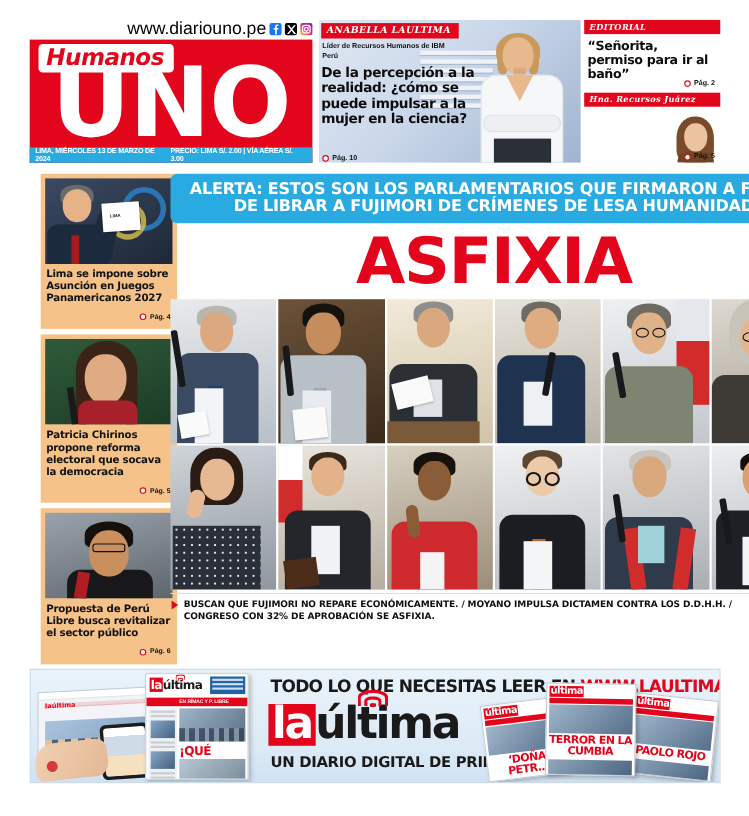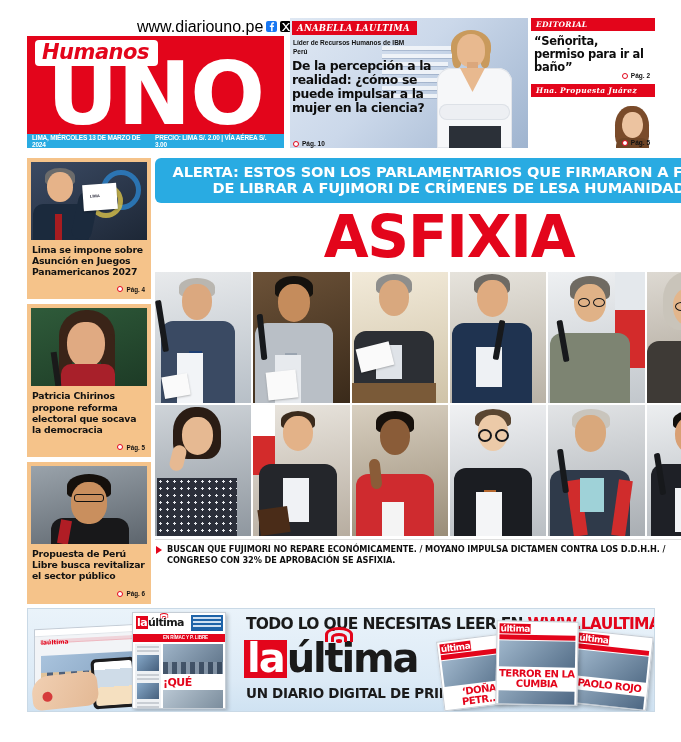--- a/index.html
+++ b/index.html
@@ -12,21 +12,21 @@
   }
   .page { position:relative; width:681px; height:742px; background:#fff; }
 
   
   .topstrip { position:absolute; left:0; top:0; width:681px; height:152px; }
 
   
   .masthead { position:absolute; left:27px; top:18px; width:257px; height:130px; }
   .mh-url-row {
     position:absolute; left:110px; top:0px; width:147px; height:17px;
-    display:flex; align-items:center; justify-content:space-between; gap:3px;
+    display:flex; align-items:center; justify-content:flex-end; gap:3px;
   }
   .soc { width:11px; height:11px; border-radius:2px; display:inline-block;
          position:relative; flex:none; }
   .soc svg { position:absolute; left:0; top:0; }
   .soc-fb { background:#1877F2; }
   .soc-x  { background:#000; }
   .soc-ig { background:linear-gradient(45deg,#f9ce34,#ee2a7b 48%,#6228d7); }
 
   .mh-box { position:absolute; left:0; top:18px; width:257px; height:112px;
             background:#E3051B; }
@@ -129,21 +129,21 @@
     position:absolute; right:2px; bottom:0px; width:42px; height:44px; overflow:hidden;
   }
   .n-hair { position:absolute; left:4px; top:2px; width:34px; height:42px;
      background:#7a4b2a; border-radius:46% 46% 28% 28%; }
   .n-face { position:absolute; left:11px; top:8px; width:21px; height:26px;
      background:#ecc3a0; border-radius:46% 46% 50% 50%; }
   .n-body { position:absolute; left:5px; bottom:0; width:33px; height:10px;
      background:#6f4526; border-radius:8px 8px 0 0; }
 
   
-  .side { position:absolute; left:27px; top:158px; width:124px; }
+  .side { position:absolute; left:37px; top:158px; width:124px; }
   .sbox { background:#F5C38A; margin-bottom:5px; padding:4px 4px 3px 4px; position:relative; }
   .sbox-photo { width:116px; height:78px; overflow:hidden; position:relative; }
   .sbox-txt {
     font-size:9.3px; font-weight:bold; color:#121212; line-height:1.2;
     padding:4px 1px 0 1px; letter-spacing:-.2px;
     font-family:"DejaVu Sans", sans-serif;
   }
   .sbox-pag { text-align:right; padding:1px 2px 0 0; }
   .sbox-pag .pagref { font-size:6.3px; }
 
@@ -421,21 +421,21 @@
     <div class="rcol">
       <div class="rbox rbox-1">
         <div class="rbar">EDITORIAL</div>
         <div class="rhead">“Señorita, permiso para ir al baño”</div>
         <div class="rpag pagref">
           <span class="dot"></span>
           <span>Pág. 2</span>
         </div>
       </div>
       <div class="rbox rbox-2">
-        <div class="rbar">Hna. Propuesta Juárez</div>
+        <div class="rbar">Hna. Recursos Juárez</div>
         <div class="nun">
           <div class="n-hair"></div>
             <div class="n-face"></div>
             <div class="n-body"></div>
         </div>
         <div class="rpag pagref">
           <span class="dot"></span>
           <span>Pág. 5</span>
         </div>
       </div>

